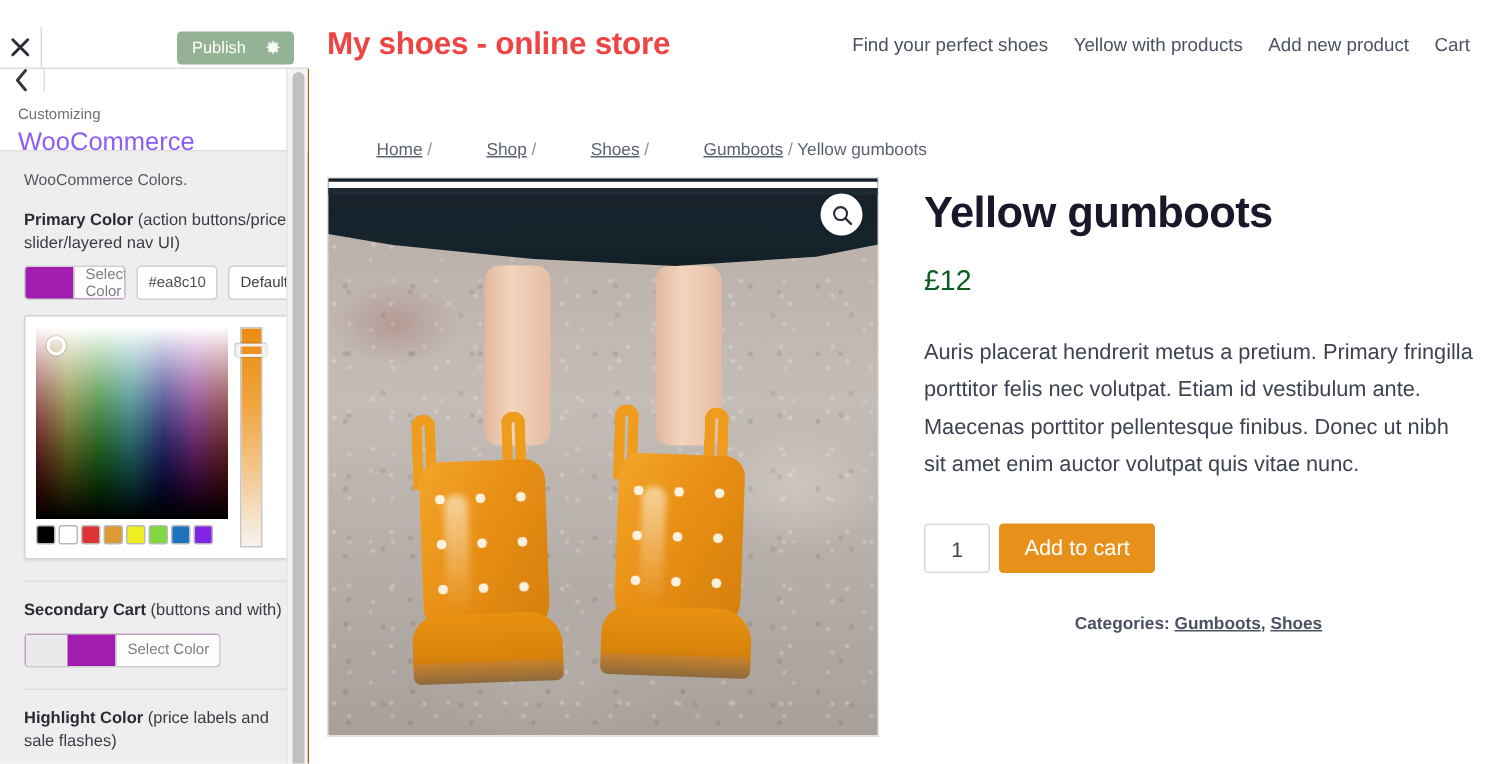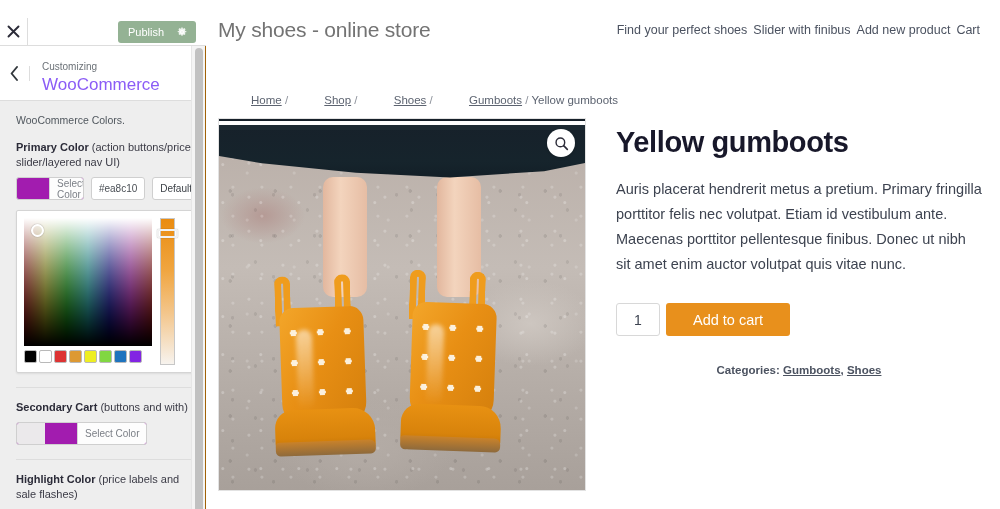--- a/index.html
+++ b/index.html
@@ -49,21 +49,21 @@
     font-family: "Liberation Sans", sans-serif;
     display: flex; align-items: center; gap: 12px;
     cursor: pointer;
   }
   .cz-publish .gear { display: flex; align-items: center; }
 
   .cz-header {
     height: 55px;
     background: #ffffff;
     border-bottom: 1px solid #dddddd;
-    display: flex; align-items: center;
+    display: flex; align-items: flex-start; flex-direction: column;
   }
   .cz-back {
     width: 30px;
     display: flex; align-items: center; justify-content: center;
     border-right: 1px solid #dddddd;
     color: #32373c;
     cursor: pointer;
   }
   .cz-titles { padding: 9px 0 0 12px; }
   .cz-sub { font-size: 10px; color: #6b7177; line-height: 14px; }
@@ -177,24 +177,24 @@
   .preview {
     flex: 1; height: 509px; background: #ffffff;
     position: relative; overflow: hidden;
   }
   .site-header {
     display: flex; align-items: center; justify-content: space-between;
     padding: 12px 20px 0 12px;
     height: 48px;
   }
   .site-title {
-    font-size: 21px; font-weight: normal; color: #737373;
+    font-size: 21px; font-weight: bold; color: #ef4444;
     letter-spacing: -0.2px;
   }
-  .site-nav { display: flex; gap: 6px; text-align: right; }
+  .site-nav { display: flex; gap: 17px; text-align: right; }
   .site-nav a {
     font-size: 12.5px; color: #4b5260; text-decoration: none;
     cursor: pointer;
   }
 
   .breadcrumb {
     padding: 46px 0 0 12px;
     font-size: 11.5px; color: #5c6370;
   }
   .breadcrumb a { color: #5c6370; text-decoration: underline; cursor: pointer; margin-left: 33px; }
@@ -316,21 +316,21 @@
   .qty-input {
     width: 44px; height: 33px;
     border: 1px solid #d8d8d8; border-radius: 3px;
     text-align: center; font-size: 14px; color: #3d4350;
     font-family: "Liberation Sans", sans-serif;
     background: #ffffff;
   }
   .add-cart-btn {
     background: #e8901c; color: #ffffff;
     border: none; border-radius: 3px;
-    height: 33px; padding: 0 27px;
+    height: 33px; padding: 0 17px;
     font-size: 14.5px;
     font-family: "Liberation Sans", sans-serif;
     cursor: pointer;
   }
   .categories { font-size: 11.5px; color: #4b5260; font-weight: bold; text-align: center; }
   .categories a { color: #4b5260; text-decoration: underline; cursor: pointer; }
   .categories .plain { font-weight: bold; }
 </style>
 </head>
 <body>
@@ -441,21 +441,21 @@
       <div class="cz-scrollthumb"></div>
     </div>
   </div>
 
   <div class="preview">
 
     <div class="site-header">
       <div class="site-title">My shoes - online store</div>
       <nav class="site-nav">
         <a>Find your perfect shoes</a>
-        <a>Slider with finibus</a>
+        <a>Yellow with products</a>
         <a>Add new product</a>
         <a>Cart</a>
       </nav>
     </div>
 
     <div class="breadcrumb">
       <a>Home</a>
       <span class="sep">/</span>
       <a>Shop</a>
       <span class="sep">/</span>
@@ -498,20 +498,21 @@
         <div class="zoom-btn">
           <svg width="15" height="15" viewBox="0 0 16 16" aria-hidden="true">
             <circle cx="6.8" cy="6.8" r="4.6" stroke="#2b2b38" stroke-width="1.5" fill="none"></circle>
             <path d="M10.3 10.3 L14.2 14.2" stroke="#2b2b38" stroke-width="1.7" stroke-linecap="round"></path>
           </svg>
         </div>
       </div>
 
       <div class="product-summary">
         <h1 class="product-title">Yellow gumboots</h1>
+        <div class="product-price">£12</div>
         <p class="product-desc">Auris placerat hendrerit metus a pretium. Primary fringilla porttitor felis nec volutpat. Etiam id vestibulum ante. Maecenas porttitor pellentesque finibus. Donec ut nibh sit amet enim auctor volutpat quis vitae nunc.</p>
 
         <div class="cart-form">
           <input class="qty-input" type="text" value="1" style="">
           <button class="add-cart-btn">Add to cart</button>
         </div>
 
         <div class="categories">
           <span class="plain">Categories:</span>
           <a>Gumboots</a><span>,</span>

